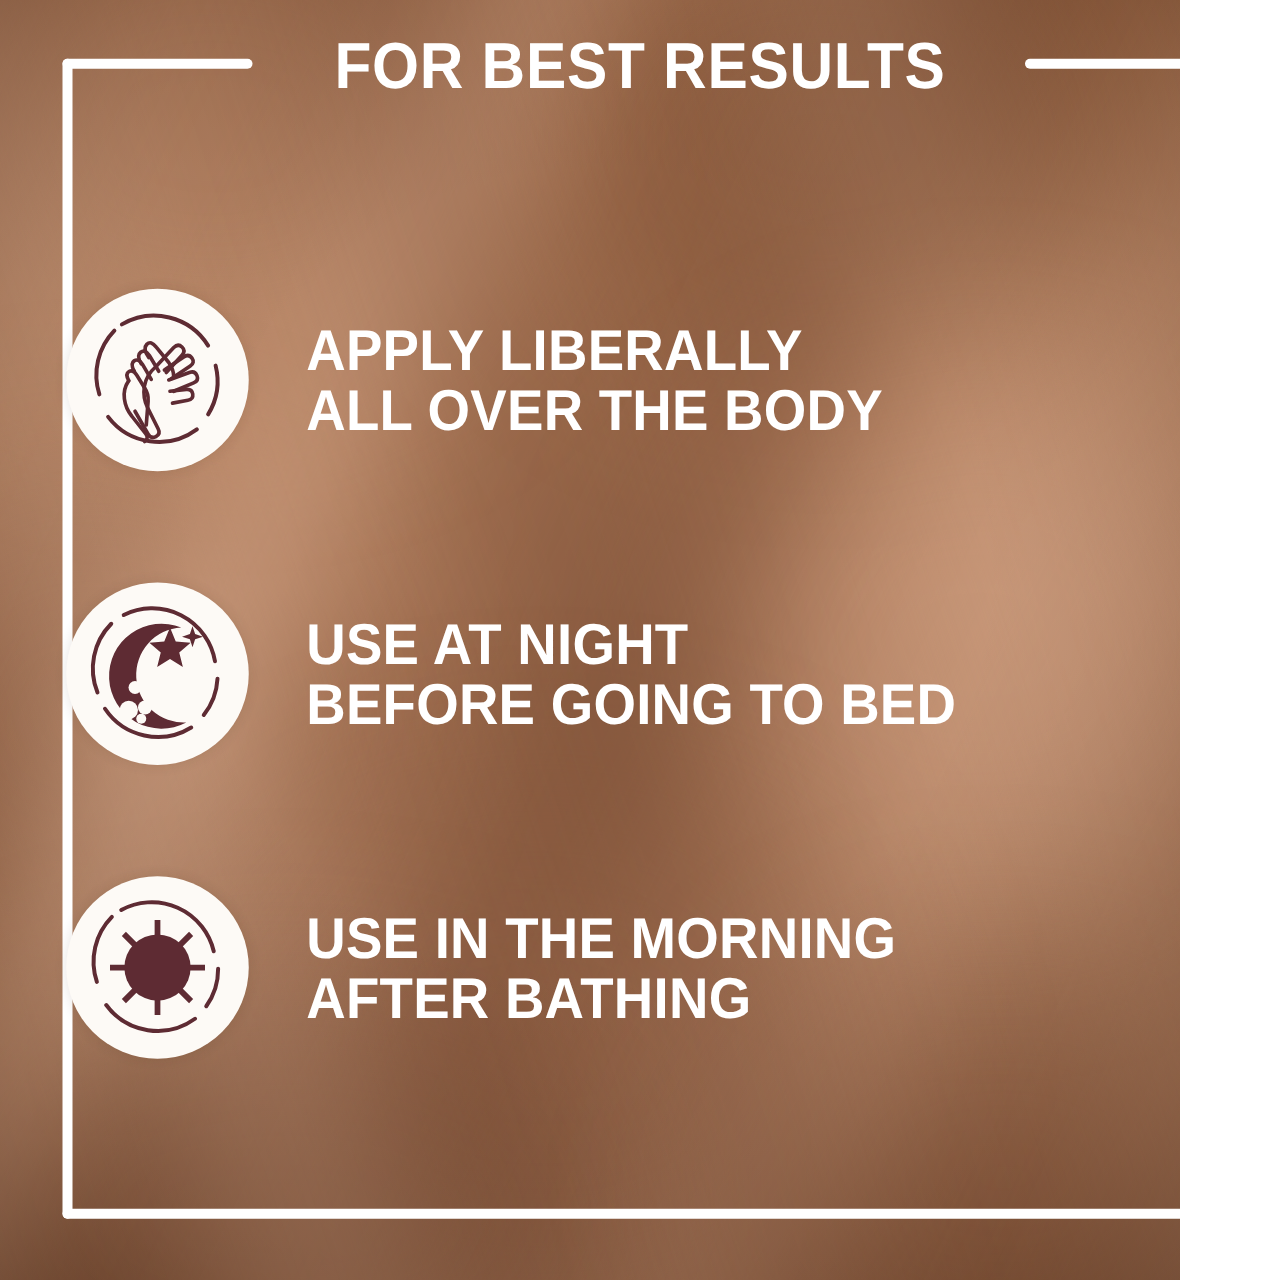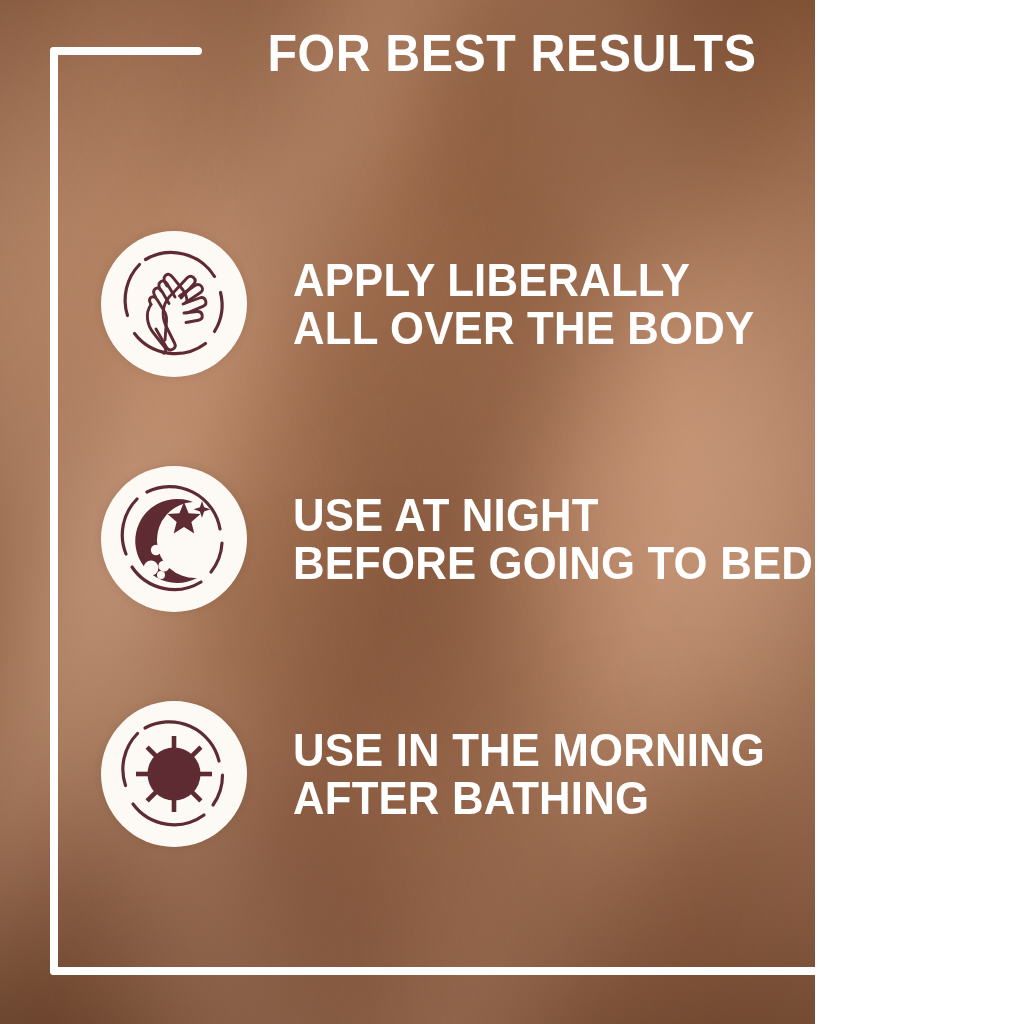--- a/index.html
+++ b/index.html
@@ -6,21 +6,21 @@
   * { margin:0; padding:0; box-sizing:border-box; }
   html, body {
     width:1024px; height:1024px;
     overflow:hidden;
     font-family:"Liberation Sans", sans-serif;
   }
 
   
   .stage {
     position:relative;
-    width:815px; height:1024px;
+    width:944px; height:1024px;
     background:#a4704f;
     overflow:hidden;
   }
 
   
   .bg-base {
     position:absolute; inset:0;
     background:
       linear-gradient(180deg,#a06b49 0%, #ae7a58 22%, #b07d5d 46%, #a06f50 72%, #8e6044 100%);
   }
@@ -106,21 +106,21 @@
   .steps {
     position:absolute;
     left:0; top:186px;
     width:1024px;
   }
   .step {
     position:relative;
     display:flex;
     align-items:center;
     height:235px;
-    padding-left:101px;
+    padding-left:53px;
   }
   .icon-badge {
     flex:0 0 auto;
     width:146px; height:146px;
     border-radius:50%;
     background:#fdfaf6;
     display:flex; align-items:center; justify-content:center;
     box-shadow:0 0 10px rgba(60,30,14,.12);
   }
   .icon-badge svg { display:block; width:146px; height:146px; }

